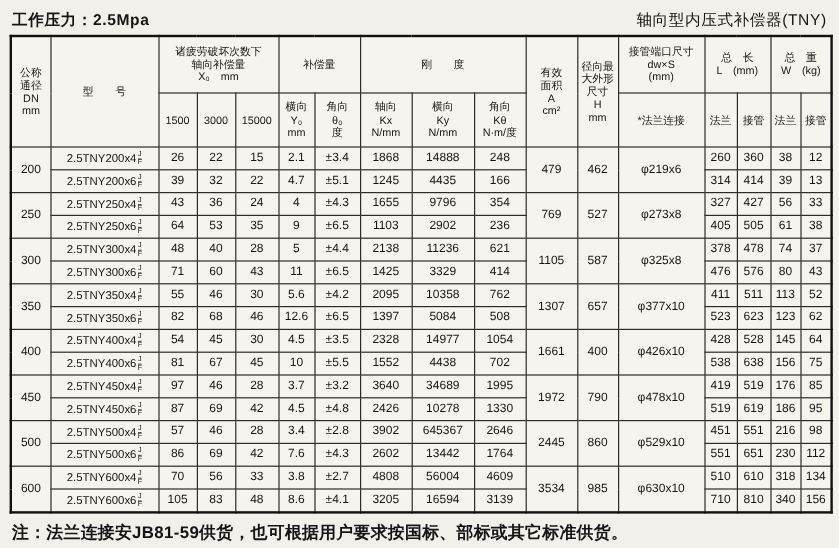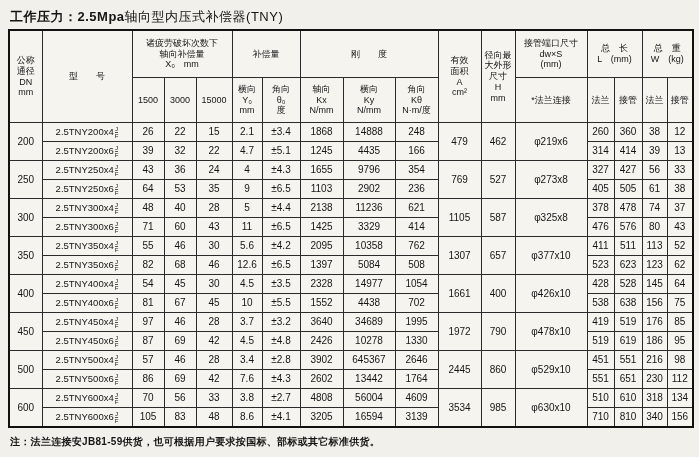--- a/index.html
+++ b/index.html
@@ -5,21 +5,21 @@
   html,body{margin:0;padding:0;}
   body{
     width:699px;height:457px;
     background:#f2f0ea;
     font-family:"Liberation Sans","DejaVu Sans",sans-serif;
     color:#151515;
     overflow:hidden;
   }
   .page{padding:6px 8px 0 8px;}
   .titlebar{
-    display:flex;justify-content:flex-start;align-items:flex-end;
+    display:flex;justify-content:space-between;align-items:flex-end;
     padding:2px 2px 3px 2px;
   }
   .title-left{font-size:13px;font-weight:bold;letter-spacing:.5px;}
   .title-right{font-size:13px;font-weight:normal;letter-spacing:.5px;}
   table.spec{
     border-collapse:collapse;table-layout:fixed;width:684px;
     background:#f6f4ef;
   }
   table.spec th,table.spec td{
     border:1px solid #2b2b2b;
@@ -37,21 +37,21 @@
   td.model{
     font-size:9.5px;text-align:center;white-space:nowrap;
   }
   .jf{
     display:inline-flex;flex-direction:column;vertical-align:middle;
     margin-left:1px;line-height:1;
   }
   .jf i{font-style:normal;font-size:6px;line-height:6px;display:block;border-top:0;}
   .jf i:last-child{border-top:1px solid #555;}
   .footnote{
-    font-size:10px;font-weight:bold;margin:7px 2px 0 2px;letter-spacing:.3px;
+    font-size:14px;font-weight:bold;margin:7px 2px 0 2px;letter-spacing:.3px;
   }
 </style>
 </head>
 <body>
 
 <div class="page">
 
   <div class="titlebar">
     <span class="title-left">工作压力：2.5Mpa</span>
     <span class="title-right">轴向型内压式补偿器(TNY)</span>

